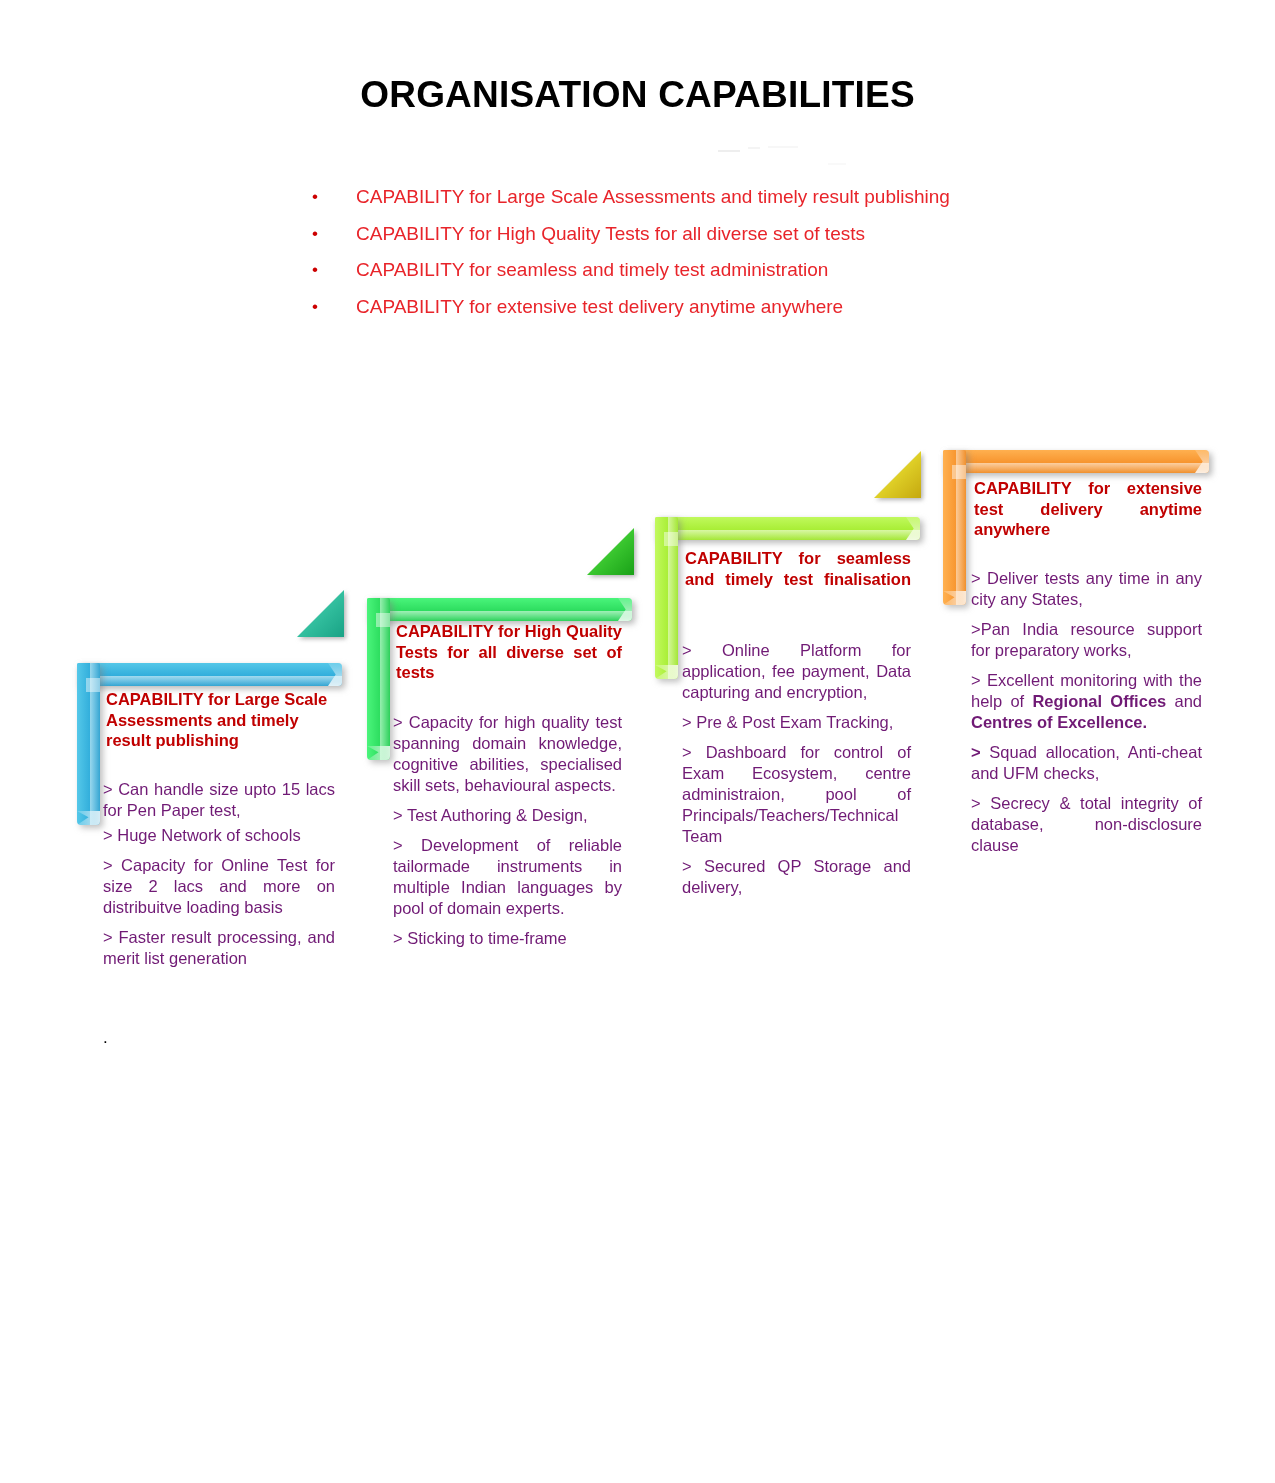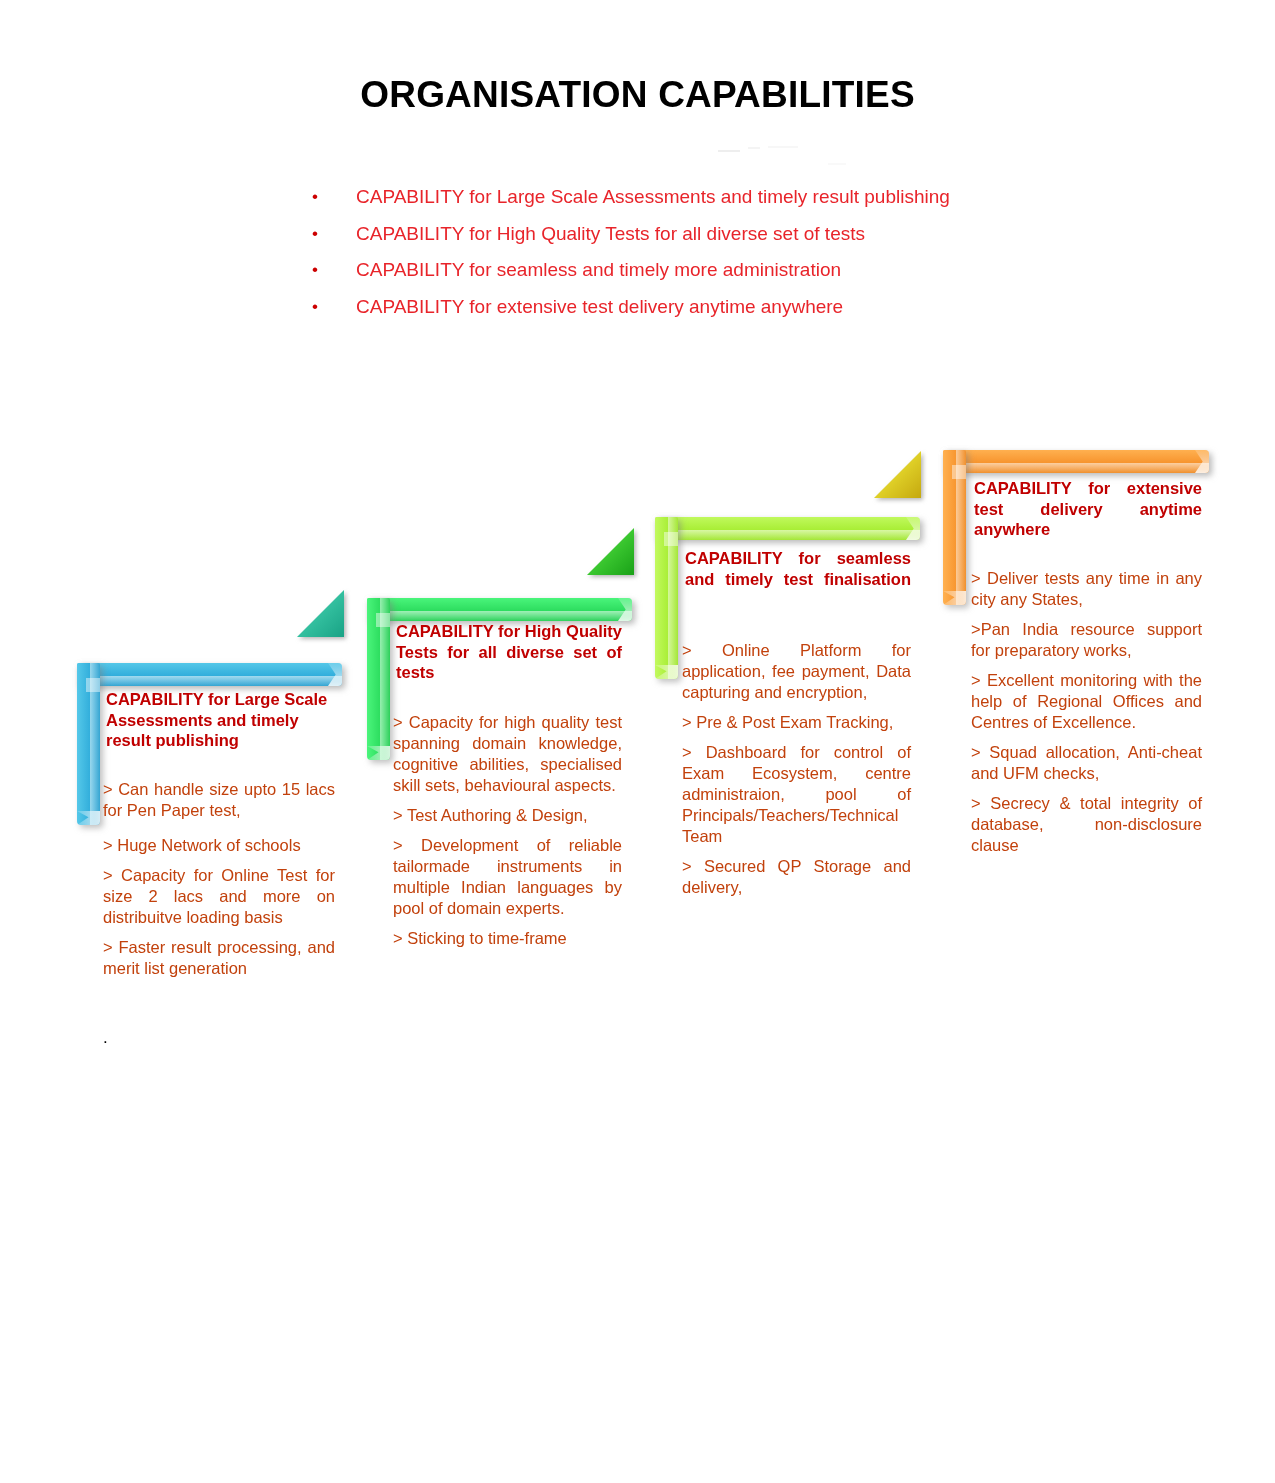--- a/index.html
+++ b/index.html
@@ -160,33 +160,33 @@
     text-align: justify;
     text-align-last: justify;
     font-family: "Liberation Sans", sans-serif;
   }
   .step-head.left {
     text-align: left;
     text-align-last: left;
   }
   .step-body {
     position: absolute;
-    color: #c2410c;
+    color: #701a75;
     font-size: 16.5px;
     line-height: 21px;
     text-align: justify;
     font-family: "Liberation Sans", sans-serif;
   }
   .step-body p {
     margin: 0 0 9px 0;
   }
   .step-body p.tight {
-    margin-bottom: 14px;
-  }
-  .step-body b { font-weight: normal; }
+    margin-bottom: 4px;
+  }
+  .step-body b { font-weight: bold; }
 
   #trailing-dot {
     position: absolute;
     left: 103px;
     top: 1028px;
     font-size: 17px;
     color: #000000;
     line-height: 20px;
   }
 
@@ -212,21 +212,21 @@
     <div class="bullet-row">
       <span class="bullet-mark">•</span>
       <span class="bullet-text">CAPABILITY for Large Scale Assessments and timely result publishing</span>
     </div>
     <div class="bullet-row">
       <span class="bullet-mark">•</span>
       <span class="bullet-text">CAPABILITY for High Quality Tests for all diverse set of tests</span>
     </div>
     <div class="bullet-row">
       <span class="bullet-mark">•</span>
-      <span class="bullet-text">CAPABILITY for seamless and timely more administration</span>
+      <span class="bullet-text">CAPABILITY for seamless and timely test administration</span>
     </div>
     <div class="bullet-row">
       <span class="bullet-mark">•</span>
       <span class="bullet-text">CAPABILITY for extensive test delivery anytime anywhere</span>
     </div>
   </div>
 
   <div class="step">
 
     <div class="tri" style="left:297px; top:590px;">

